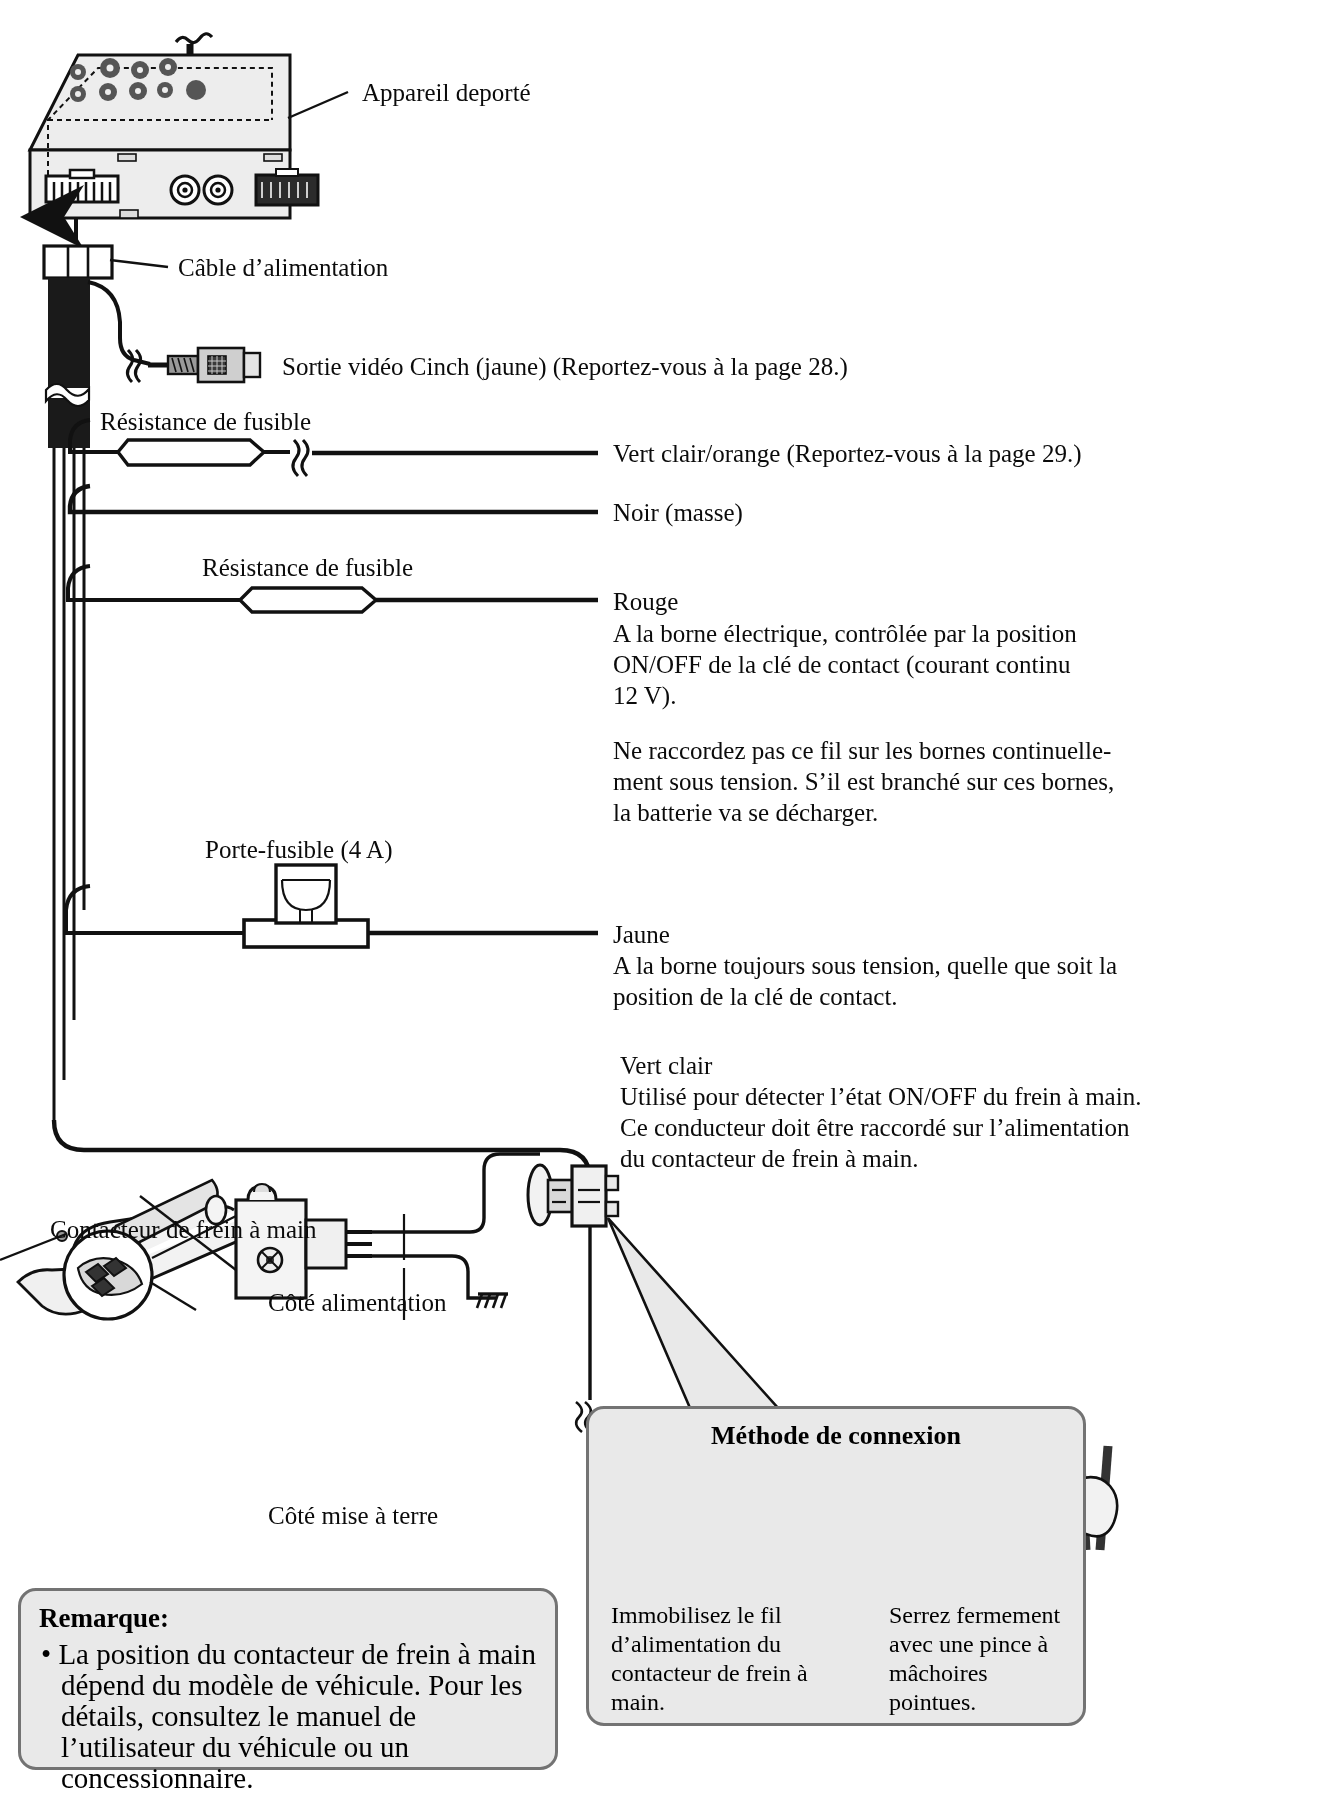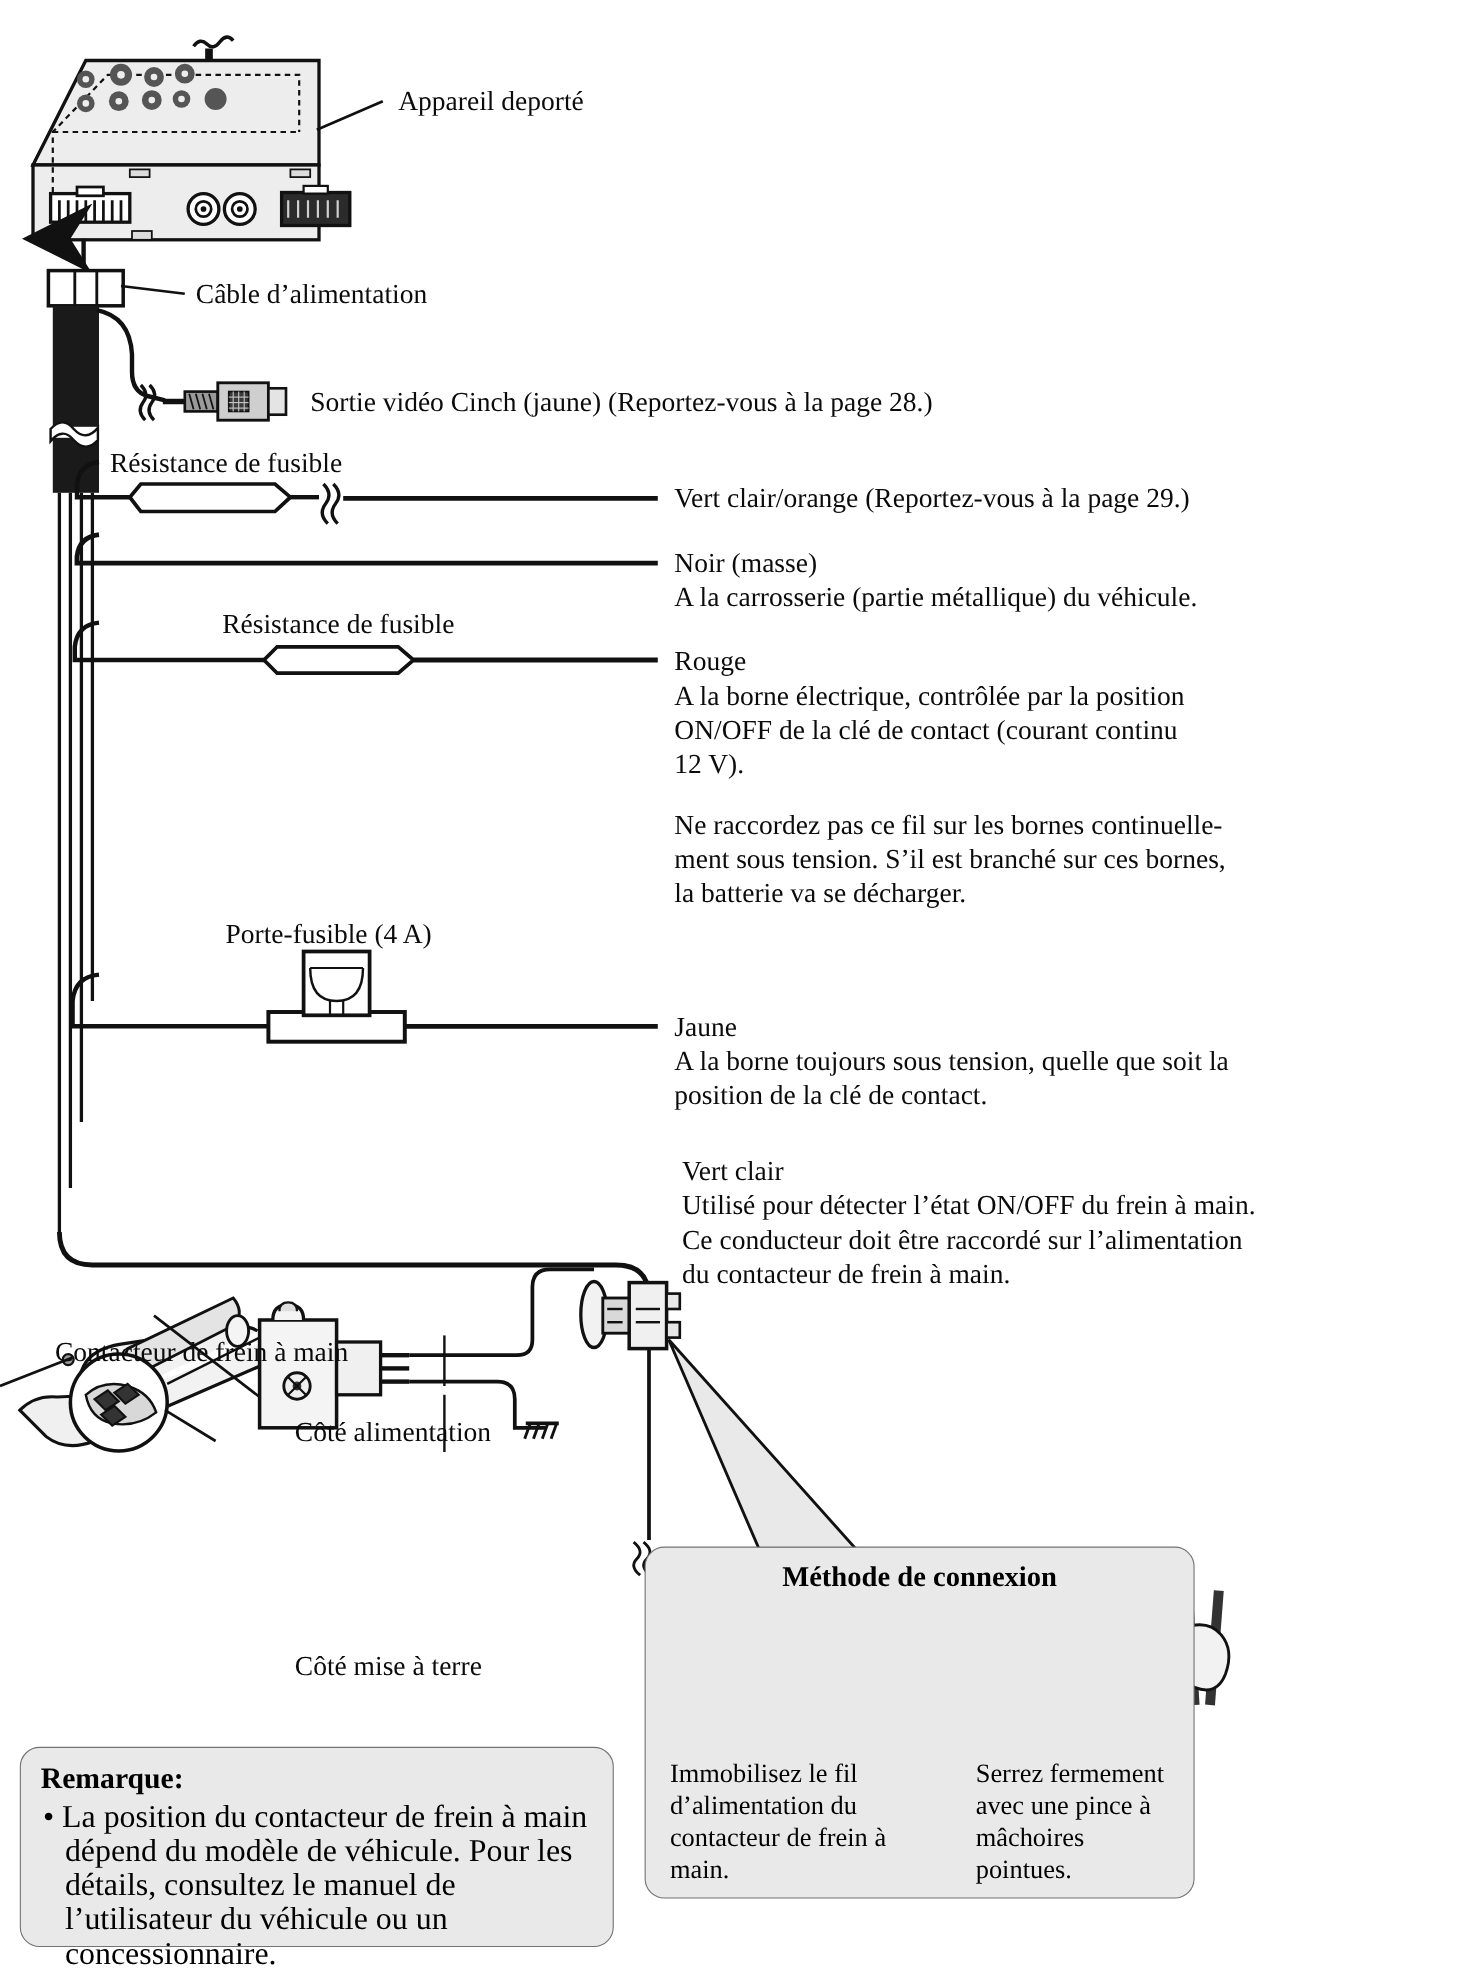--- a/index.html
+++ b/index.html
@@ -29,21 +29,21 @@
     position: absolute;
     font-family: "Liberation Serif", "DejaVu Serif", serif;
     font-size: 25px;
     line-height: 31px;
     color: #0b0b0b;
     white-space: pre;
   }
   .boxed {
     position: absolute;
     background: #e9e9e9;
-    border: 1px solid #737373;
+    border: 3px solid #737373;
     border-radius: 18px;
   }
   .note-title { font-weight: bold; font-size: 27px; }
   .note-body { font-size: 29px; line-height: 31px; }
   .hang {
     display: block;
     padding-left: 20px;
     text-indent: -20px;
   }
   .method-title {
@@ -363,21 +363,20 @@
 
   <div class="lbl" style="left:100px; top:386px;">Résistance de fusible</div>
 
   <div class="lbl" style="left:202px; top:532px;">Résistance de fusible</div>
 
   <div class="lbl" style="left:205px; top:814px;">Porte-fusible (4 A)</div>
 
   <div class="lbl" style="left:613px; top:418px;">Vert clair/orange (Reportez-vous à la page 29.)</div>
 
   <div class="lbl" style="left:613px; top:477px;">Noir (masse)</div>
-  <div class="lbl" style="left:613px; top:508px;">A la carrosserie (partie métallique) du véhicule.</div>
 
   <div class="lbl" style="left:613px; top:566px;">Rouge</div>
   <div class="lbl" style="left:613px; top:598px;">A la borne électrique, contrôlée par la position</div>
   <div class="lbl" style="left:613px; top:629px;text-align:right;">ON/OFF de la clé de contact (courant continu</div>
   <div class="lbl" style="left:613px; top:660px;">12 V).</div>
 
   <div class="lbl" style="left:613px; top:715px;">Ne raccordez pas ce fil sur les bornes continuelle-</div>
   <div class="lbl" style="left:613px; top:746px;">ment sous tension. S’il est branché sur ces bornes,</div>
   <div class="lbl" style="left:613px; top:777px;">la batterie va se décharger.</div>
 

